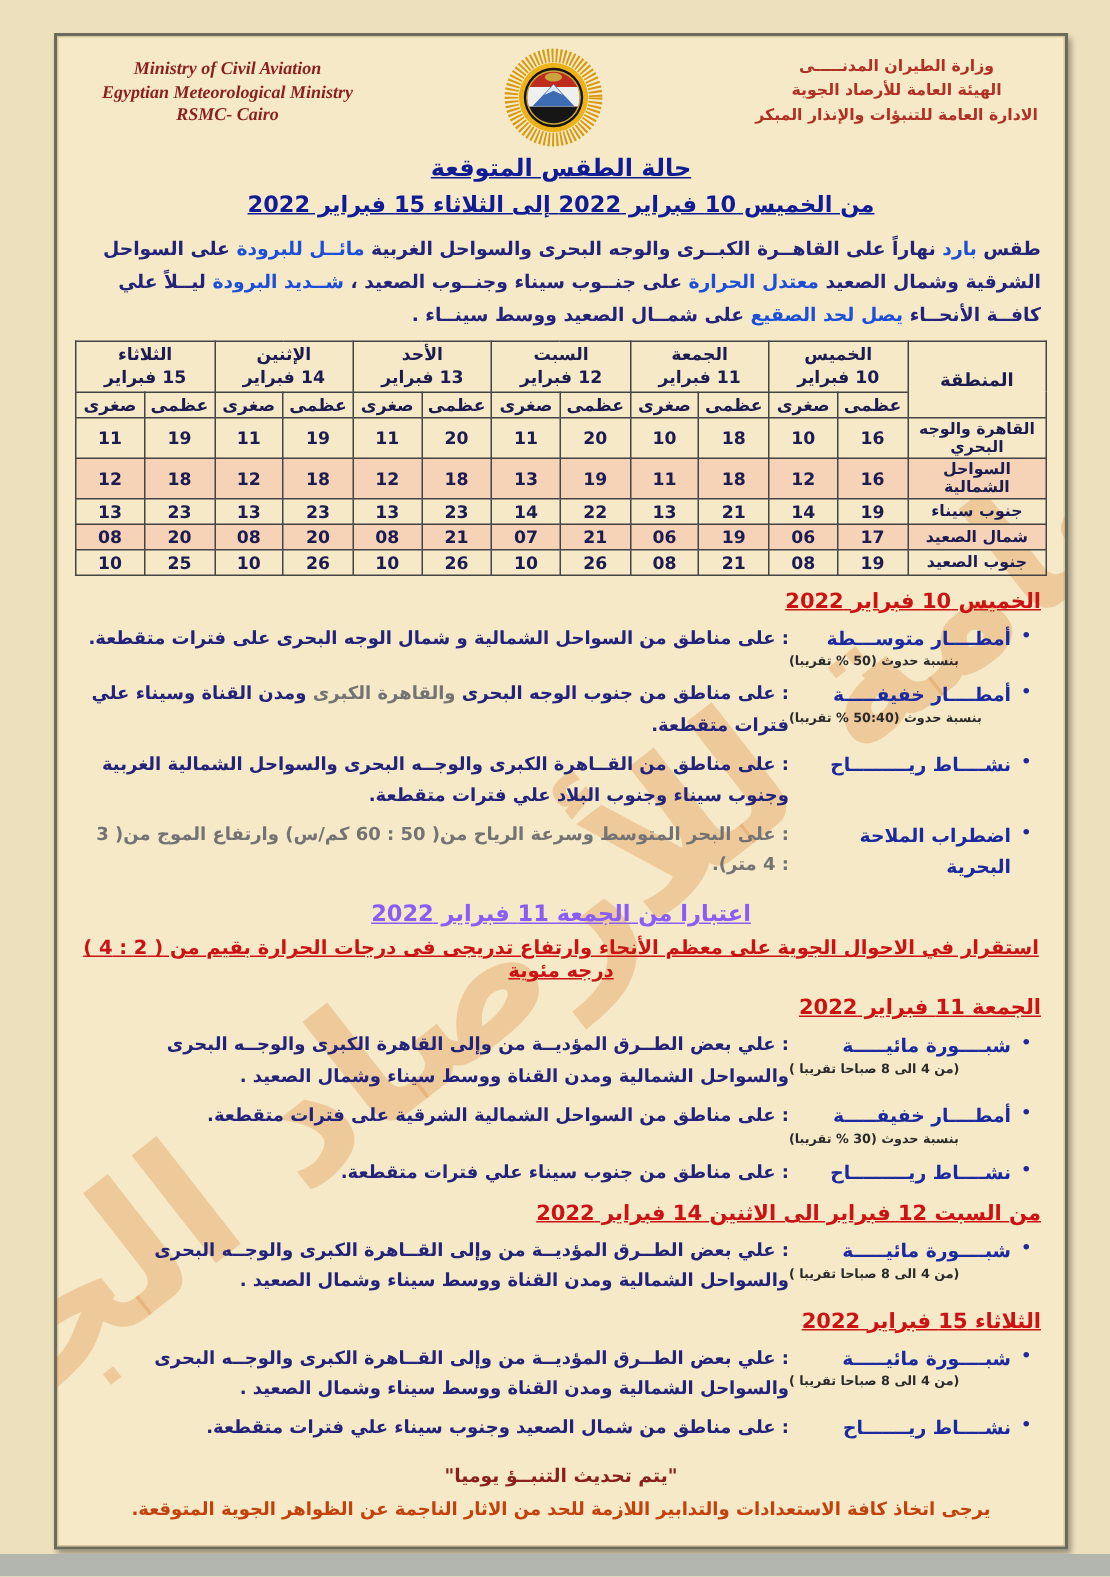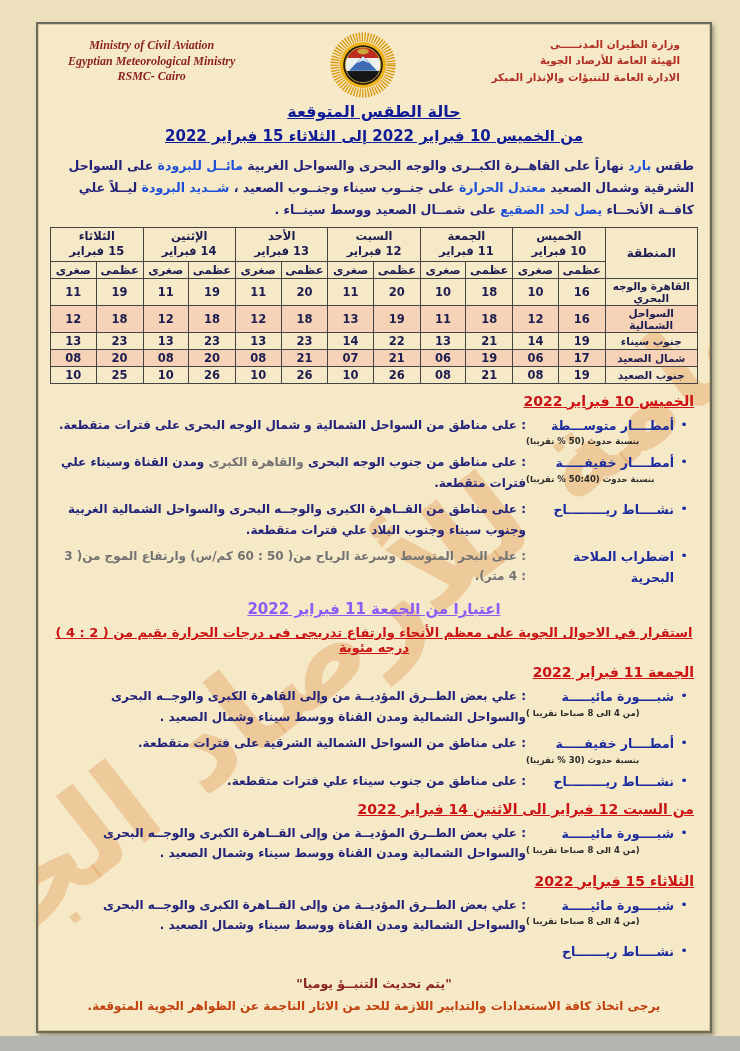--- a/index.html
+++ b/index.html
@@ -21,21 +21,21 @@
     font-size:120px;font-weight:bold;color:rgba(219,133,52,.30);
     pointer-events:none;z-index:0;
   }
   .content{position:relative;z-index:1;}
   
   .hdr{display:flex;direction:ltr;justify-content:space-between;align-items:flex-start;gap:44px;}
   .en-block{color:#8b1f1f;font-family:"Liberation Serif",serif;font-style:italic;font-weight:bold;
     font-size:12px;line-height:1.3;text-align:center;margin:8px 0 0 18px;}
   .logo{margin-top:2px;}
   .ar-block{direction:rtl;color:#b03024;font-size:10.5px;font-weight:bold;line-height:1.55;
-    text-align:right;margin:6px 18px 0 0;}
+    text-align:center;margin:6px 6px 0 0;}
   .title{ text-align:center;color:#101c96;font-weight:bold;font-size:16px;
     text-decoration:underline;margin-top:0px;}
   .date-range{text-align:center;color:#101c96;font-weight:bold;font-size:15px;
     text-decoration:underline;margin-top:6px;}
   
   .intro{direction:rtl;text-align:right;color:#23237a;font-weight:bold;font-size:12.5px;
     line-height:1.75;margin:10px 4px 4px 4px;}
   .red{color:#1d4ed8;}
   .tbl-caption{direction:rtl;text-align:right;color:#cc1212;font-weight:bold;font-size:12.5px;
     text-decoration:underline;margin:4px 4px 2px 0;}
@@ -287,20 +287,21 @@
 
     <div class="sec-head">الثلاثاء 15 فبراير 2022</div>
     <div class="item">
       <span class="bullet">•</span>
       <span class="term-block"><span class="term">شبــــورة مائيـــــة</span><div class="note">(من 4 الى 8 صباحا تقريبا )</div></span>
       <span class="desc">: علي بعض الطــرق المؤديــة من وإلى القــاهرة الكبرى والوجــه البحرى والسواحل الشمالية ومدن القناة ووسط سيناء وشمال الصعيد .</span>
     </div>
     <div class="item">
       <span class="bullet">•</span>
       <span class="term-block"><span class="term">نشــــاط ريـــــــاح</span></span>
+      <span class="desc">: على مناطق من شمال الصعيد وجنوب سيناء علي فترات متقطعة.</span>
     </div>
 
     <div class="f-update">"يتم تحديث التنبــؤ يوميا"</div>
     <div class="f-advice">يرجى اتخاذ كافة الاستعدادات والتدابير اللازمة للحد من الاثار الناجمة عن الظواهر الجوية المتوقعة.</div>
 
   </div>
 </div>
 <div class="bottom-bar"></div>
 
 </body></html>

